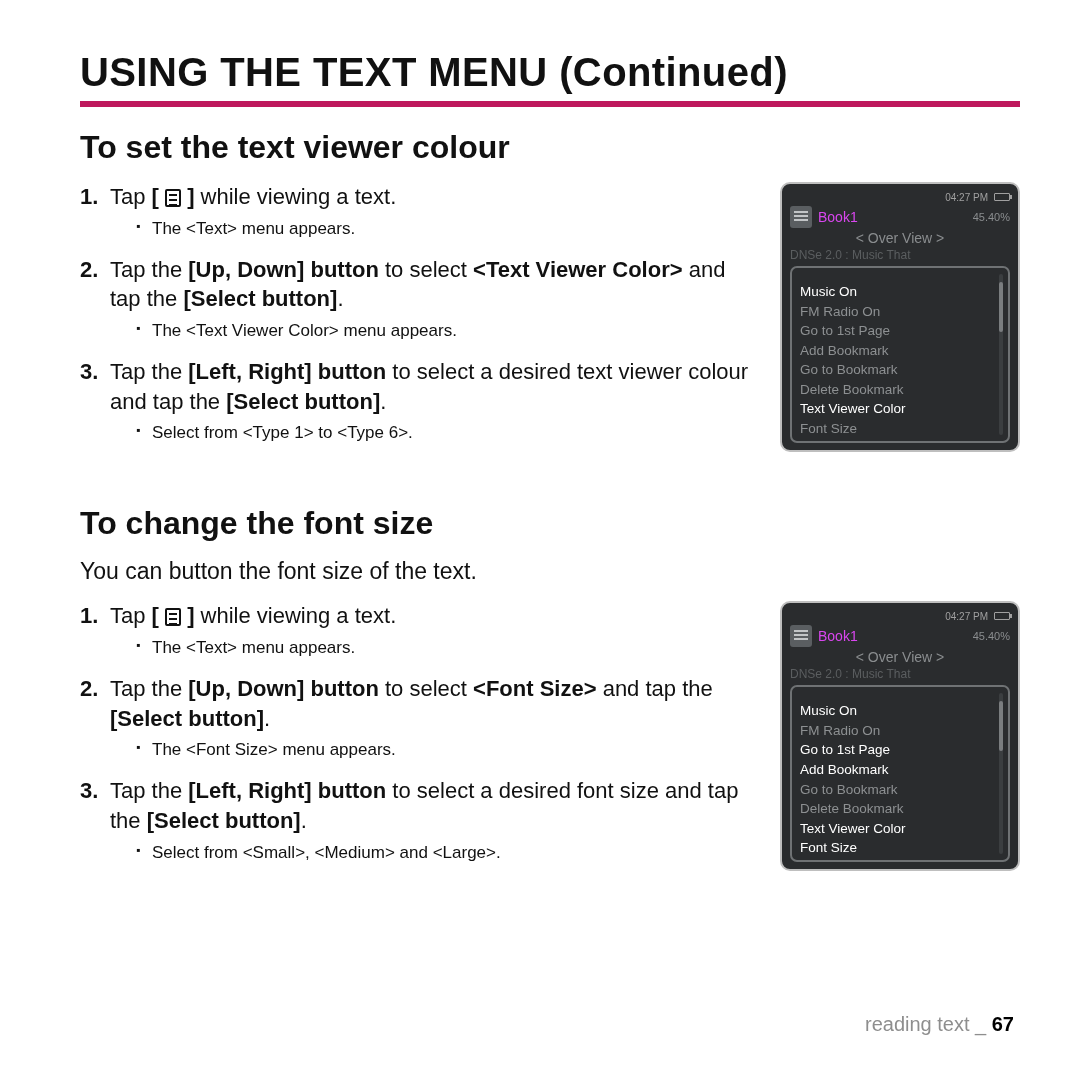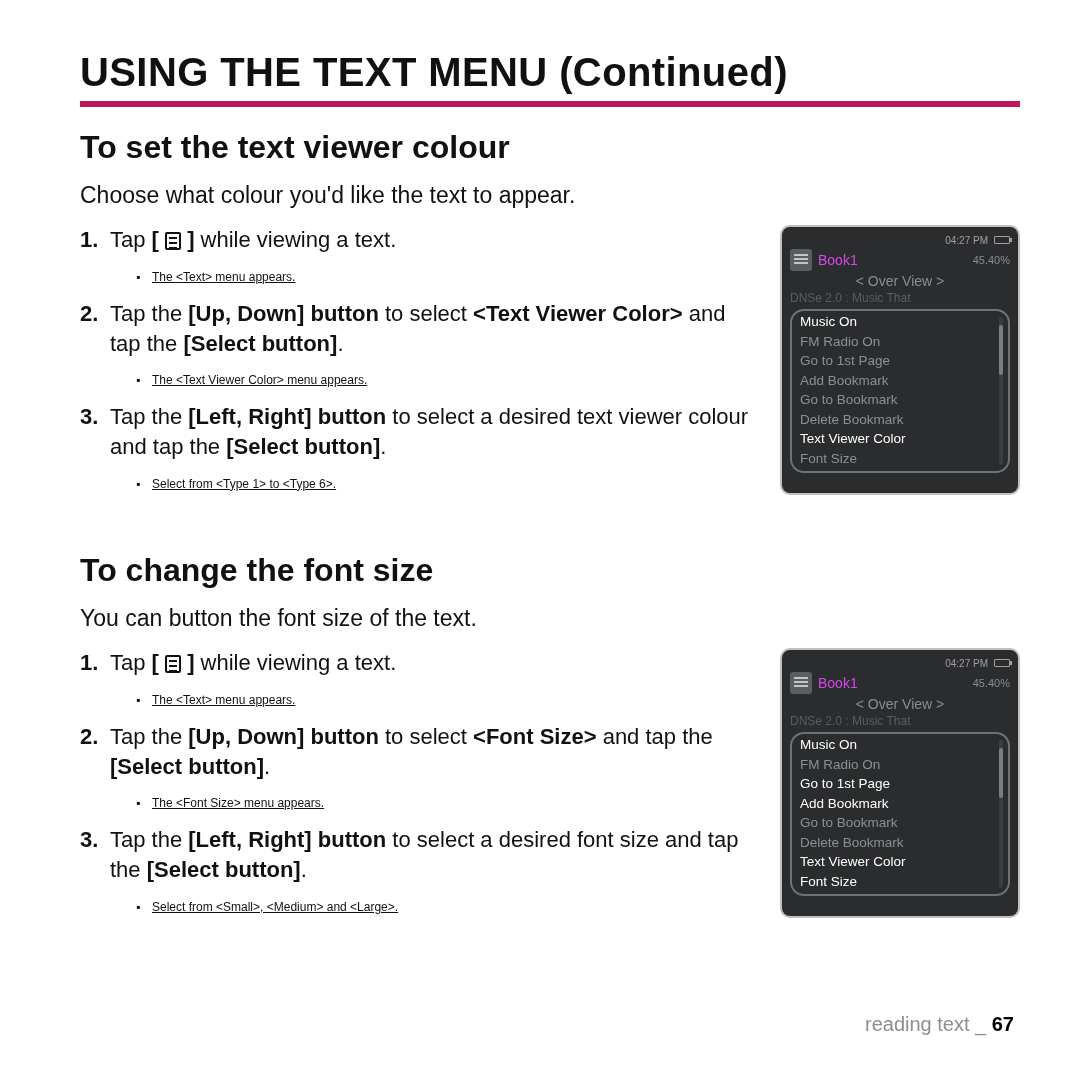--- a/index.html
+++ b/index.html
@@ -41,25 +41,24 @@
     vertical-align: -3px;
     position: relative;
   }
   .menu-icon::before, .menu-icon::after {
     content: ""; position: absolute; left: 2px; right: 2px;
     height: 2px; background: #111;
   }
   .menu-icon::before { top: 3px; }
   .menu-icon::after  { top: 8px; box-shadow: 0 5px 0 #111; }
   .sub {
-    font-size: 12px;
-    margin: 14px 0 14px 26px;
+    font-size: 17px;
+    margin: 6px 0 14px 26px;
     padding-left: 16px;
     position: relative;
-    text-decoration: underline;
   }
   .sub::before { content: "▪"; position: absolute; left: 0; top: 0; font-size: 12px; }
 
   
   .device {
     flex: 0 0 240px;
     width: 240px; height: 270px;
     background: #2a2c2e;
     border: 2px solid #bfbfbf;
     border-radius: 10px;
@@ -77,43 +76,42 @@
     position:relative;
   }
   .dev-doc-icon::before { content:""; position:absolute; left:4px; right:4px; top:5px; height:2px; background:#c2c5c7; box-shadow:0 4px 0 #c2c5c7, 0 8px 0 #c2c5c7;}
   .dev-book { color:#d946ef; font-size:14px; }
   .dev-pct { margin-left:auto; font-size:11px; color:#8a8d8f; }
   .dev-overview { text-align:center; color:#8a8d8f; font-size:14px; margin-top:2px; }
   .dev-faint { color:#5b5e60; font-size:12px; margin-top:2px; }
   .dev-menu {
     margin-top:4px;
     border:2px solid #6f7274;
-    border-radius:14px;
-    padding:1px 0 2px 8px;
+    border-radius:7px;
+    padding:14px 0 2px 8px;
     position:relative;
   }
   .dev-menu .item { font-size:13.5px; line-height:1.45; color:#8d9092; white-space: nowrap; }
   .dev-menu .sel { color:#fff; }
   .dev-scroll { position:absolute; right:5px; top:6px; bottom:6px; width:4px; background:#3b3e40; border-radius:2px;}
   .dev-scroll::before { content:""; position:absolute; left:0; right:0; top:8px; height:50px; background:#7a7d7f; border-radius:2px;}
 
   .footer {
     position: absolute; right: 66px; bottom: 44px;
     font-size: 20px; color: #8e8e8e;
   }
   .footer .num { font-weight: 700; color:#000000; }
 </style>
 </head>
 <body>
 
 <h1 class="page-title">USING THE TEXT MENU (Continued)</h1>
 
 <div class="section">
   <h2 class="section-title">To set the text viewer colour</h2>
-  <p class="intro">Choose what colour you'd like the text to appear.</p>
   <div class="row">
     <div class="steps">
       <ol>
         <li>
           <span class="num">1.</span>
           <span>Tap </span><b>[ </b><span class="menu-icon"></span><b> ]</b><span> while viewing a text.</span>
           <div class="sub">The &lt;Text&gt; menu appears.</div>
         </li>
         <li>
           <span class="num">2.</span>

